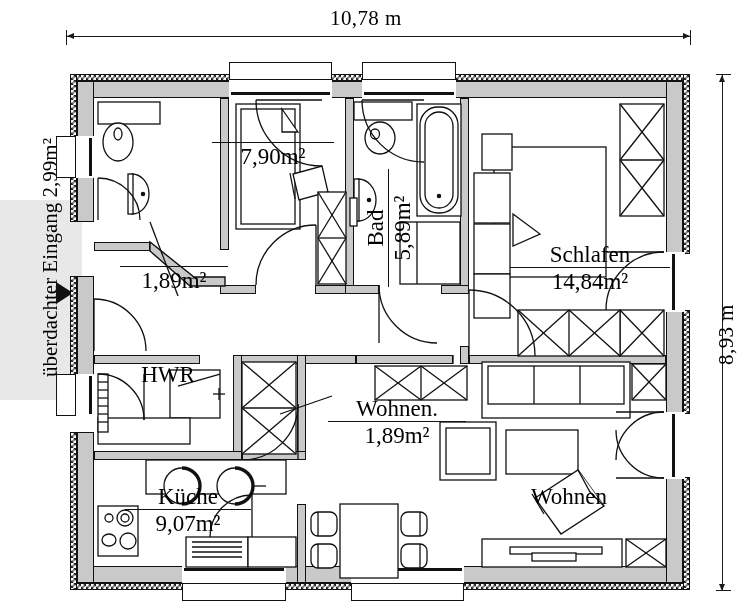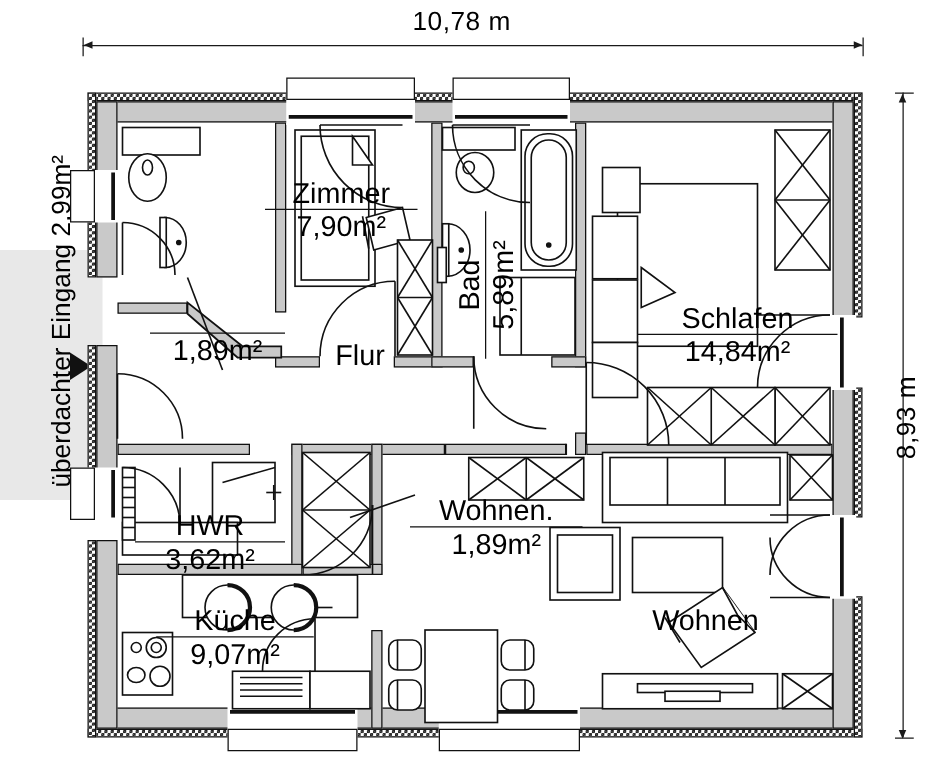--- a/index.html
+++ b/index.html
@@ -1,21 +1,21 @@
 <!DOCTYPE html>
 <html><head>
 <meta charset="utf-8">
 <style>
   html,body{margin:0;padding:0;background:#ffffff;}
   body{
     width:750px;height:609px;overflow:hidden;
     font-family:"Liberation Sans", sans-serif;
     color:#000;
   }
-  #stage{position:relative;width:750px;height:609px;}
+  #stage{position:relative;width:750px;height:609px;font-family:Liberation Serif, serif;}
 
   
   .dimtext{position:absolute;font-size:21px;letter-spacing:0.4px;white-space:nowrap;}
   .dimline-h{position:absolute;height:1px;background:#1a1a1a;}
   .dimline-v{position:absolute;width:1px;background:#1a1a1a;}
   .tick-v{position:absolute;width:1px;height:15px;background:#1a1a1a;}
   .tick-h{position:absolute;height:1px;width:15px;background:#1a1a1a;}
   .arrowL{position:absolute;width:0;height:0;border-top:3px solid transparent;
           border-bottom:3px solid transparent;border-right:7px solid #1a1a1a;}
   .arrowR{position:absolute;width:0;height:0;border-top:3px solid transparent;
@@ -361,41 +361,38 @@
         <path d="M594,404 a48,48 0 0 1 -48,-48"></path>
         <line x1="546" y1="404" x2="594" y2="404"></line>
       </g>
     </svg>
 
     <div class="room" style="left:50px;top:192px;width:108px;">
       <div class="ar">1,89m²</div>
     </div>
 
     <div class="room" style="left:142px;top:68px;width:122px;">
-      <div class="nm">Zimmer</div>
       <div class="ar">7,90m²</div>
     </div>
 
     <div class="room vert" style="left:260px;top:128px;width:118px;">
       <div class="nm">Bad</div>
       <div class="ar">5,89m²</div>
     </div>
 
     <div class="room" style="left:440px;top:168px;width:160px;">
       <div class="nm">Schlafen</div>
       <div class="ar">14,84m²</div>
     </div>
 
     <div class="room" style="left:160px;top:198px;width:116px;">
-      <div class="nm">Flur</div>
-    </div>
-
-    <div class="room" style="left:38px;top:288px;width:120px;margin-top:46px;">
+    </div>
+
+    <div class="room" style="left:38px;top:288px;width:120px;">
       <div class="nm">HWR</div>
-      <div class="ar">3,62m²</div>
     </div>
 
     <div class="room" style="left:258px;top:322px;width:138px;">
       <div class="nm">Wohnen.</div>
       <div class="ar">1,89m²</div>
     </div>
 
     <div class="room" style="left:55px;top:410px;width:126px;">
       <div class="nm">Küche</div>
       <div class="ar">9,07m²</div>

